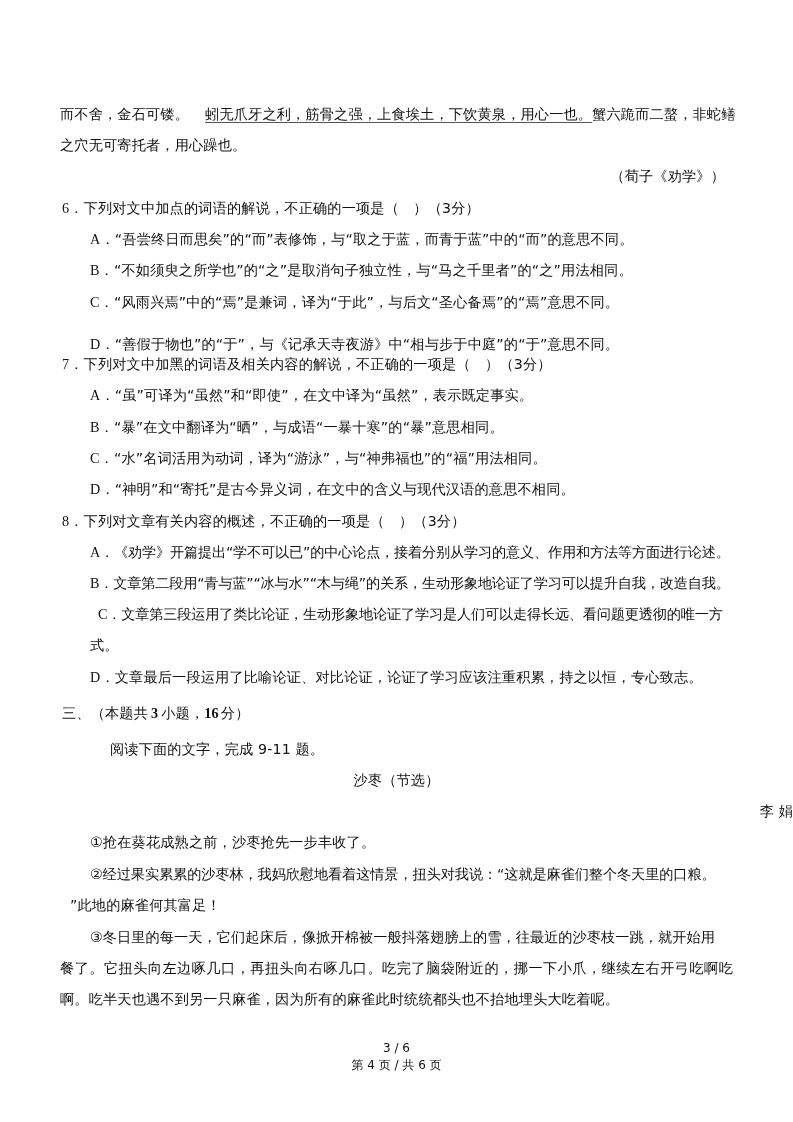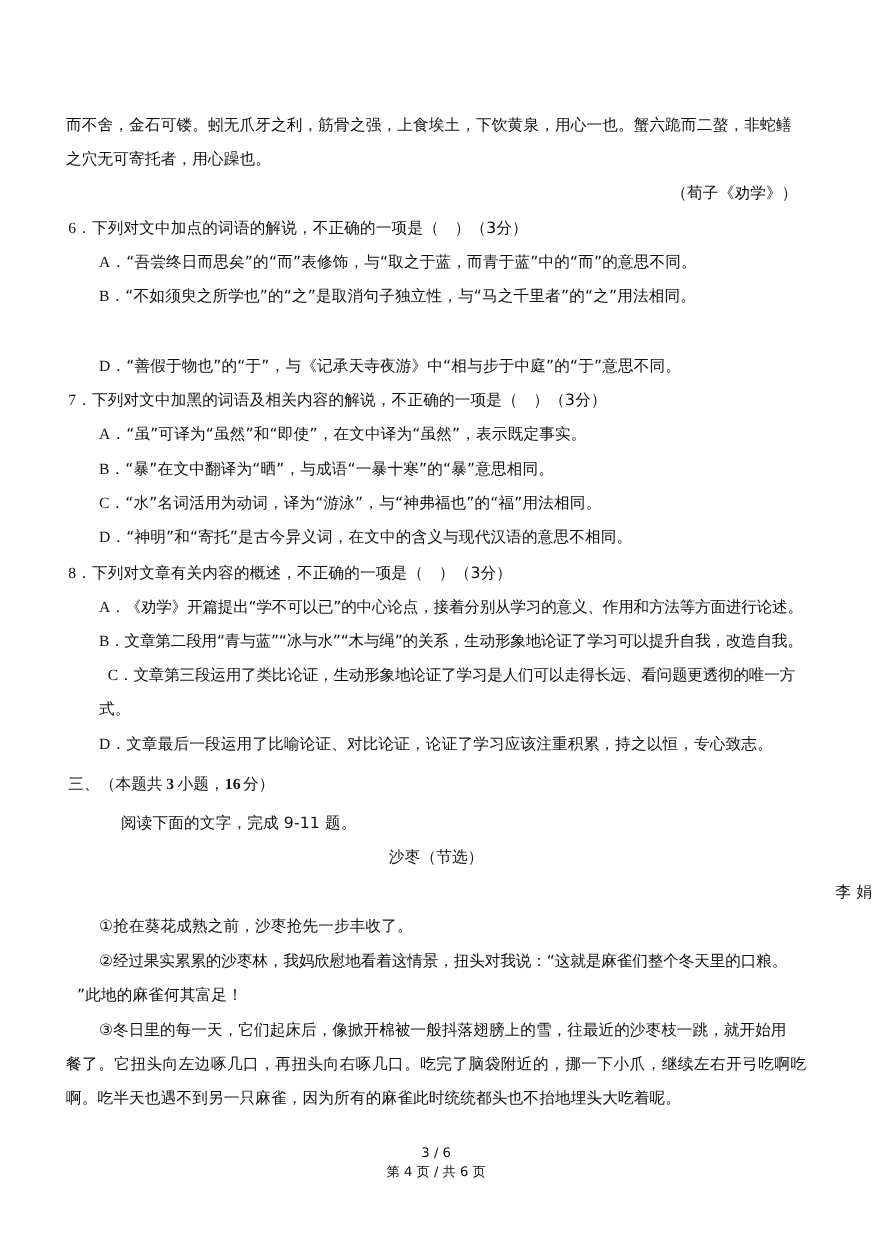--- a/index.html
+++ b/index.html
@@ -6,21 +6,21 @@
   body {
     width: 793px; height: 1122px; position: relative; overflow: hidden;
     font-family: "DejaVu Sans", "Liberation Sans", sans-serif;
     color: #111111;
   }
   .page { position: absolute; left: 0; top: 0; width: 793px; height: 1122px; }
   .line {
     position: absolute; white-space: nowrap;
     font-size: 14.2px; line-height: 20px; letter-spacing: 0.15px;
   }
-  .u { text-decoration-color: #555; text-underline-offset: 3px; }
+  .u { text-decoration: underline; text-decoration-color: #555; text-underline-offset: 3px; margin-left: 16px; }
   .lbl { font-family: "Liberation Serif", "DejaVu Serif", serif; }
   .b { font-weight: bold; font-family: "Liberation Serif", "DejaVu Serif", serif; }
   .num { font-family: "Liberation Serif", "DejaVu Serif", serif; }
   .footer { position: absolute; left: 0; width: 793px; text-align: center; font-size: 12px; line-height: 16px; }
 </style>
 </head>
 <body>
 
 <div class="page">
 
@@ -32,21 +32,24 @@
 
   <div class="line" style="left:62px; top:198px;">
     <span class="num">6．</span><span>下列对文中加点的词语的解说，不正确的一项是（　）（3分）</span>
   </div>
   <div class="line" style="left:90px; top:229px;">
     <span class="lbl">A．</span><span>“吾尝终日而思矣”的“而”表修饰，与“取之于蓝，而青于蓝”中的“而”的意思不同。</span>
   </div>
   <div class="line" style="left:90px; top:260px;">
     <span class="lbl">B．</span><span>“不如须臾之所学也”的“之”是取消句子独立性，与“马之千里者”的“之”用法相同。</span>
   </div>
-  <div class="line" style="left:90px; top:323px;">
+  <div class="line" style="left:90px; top:292px;">
+    <span class="lbl">C．</span><span>“风雨兴焉”中的“焉”是兼词，译为“于此”，与后文“圣心备焉”的“焉”意思不同。</span>
+  </div>
+  <div class="line" style="left:90px; top:334px;">
     <span class="lbl">D．</span><span>“善假于物也”的“于”，与《记承天寺夜游》中“相与步于中庭”的“于”意思不同。</span>
   </div>
 
   <div class="line" style="left:62px; top:354px;">
     <span class="num">7．</span><span>下列对文中加黑的词语及相关内容的解说，不正确的一项是（　）（3分）</span>
   </div>
   <div class="line" style="left:90px; top:385px;">
     <span class="lbl">A．</span><span>“虽”可译为“虽然”和“即使”，在文中译为“虽然”，表示既定事实。</span>
   </div>
   <div class="line" style="left:90px; top:417px;">

